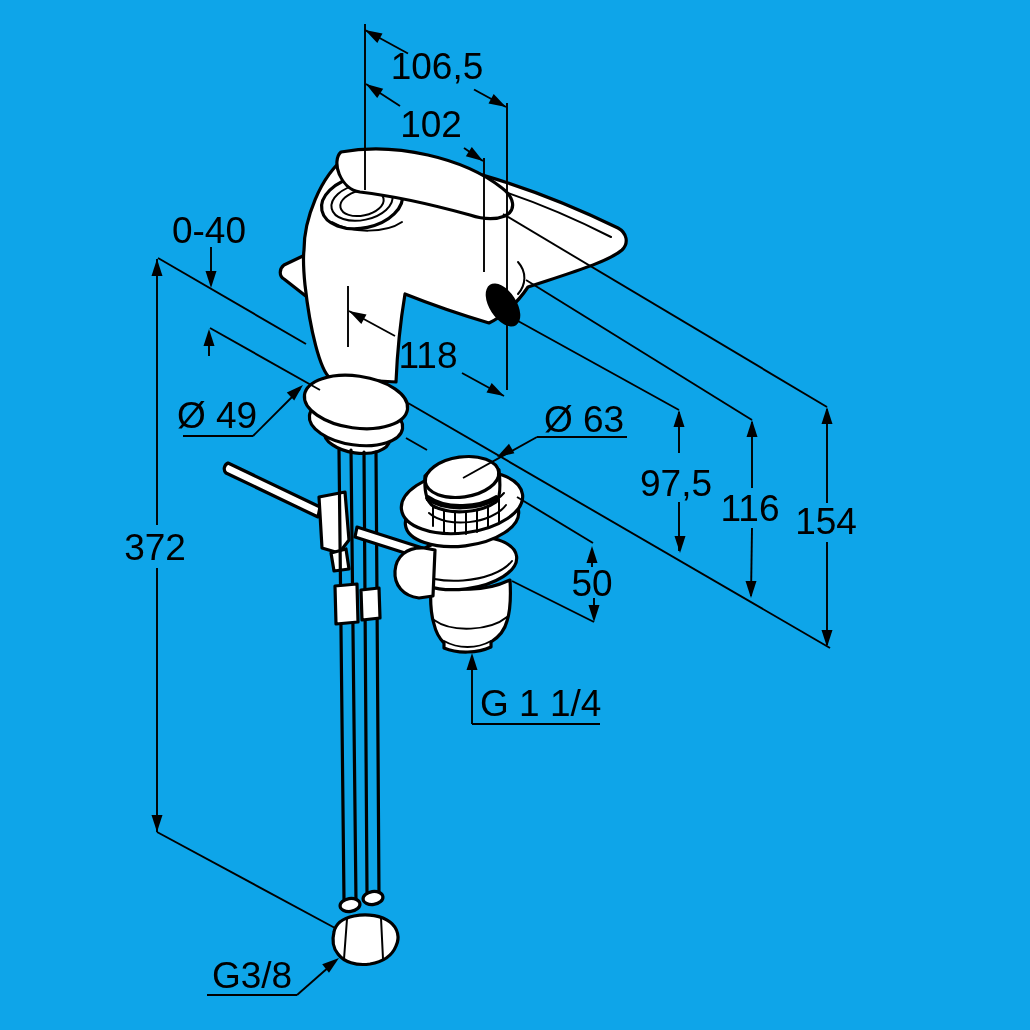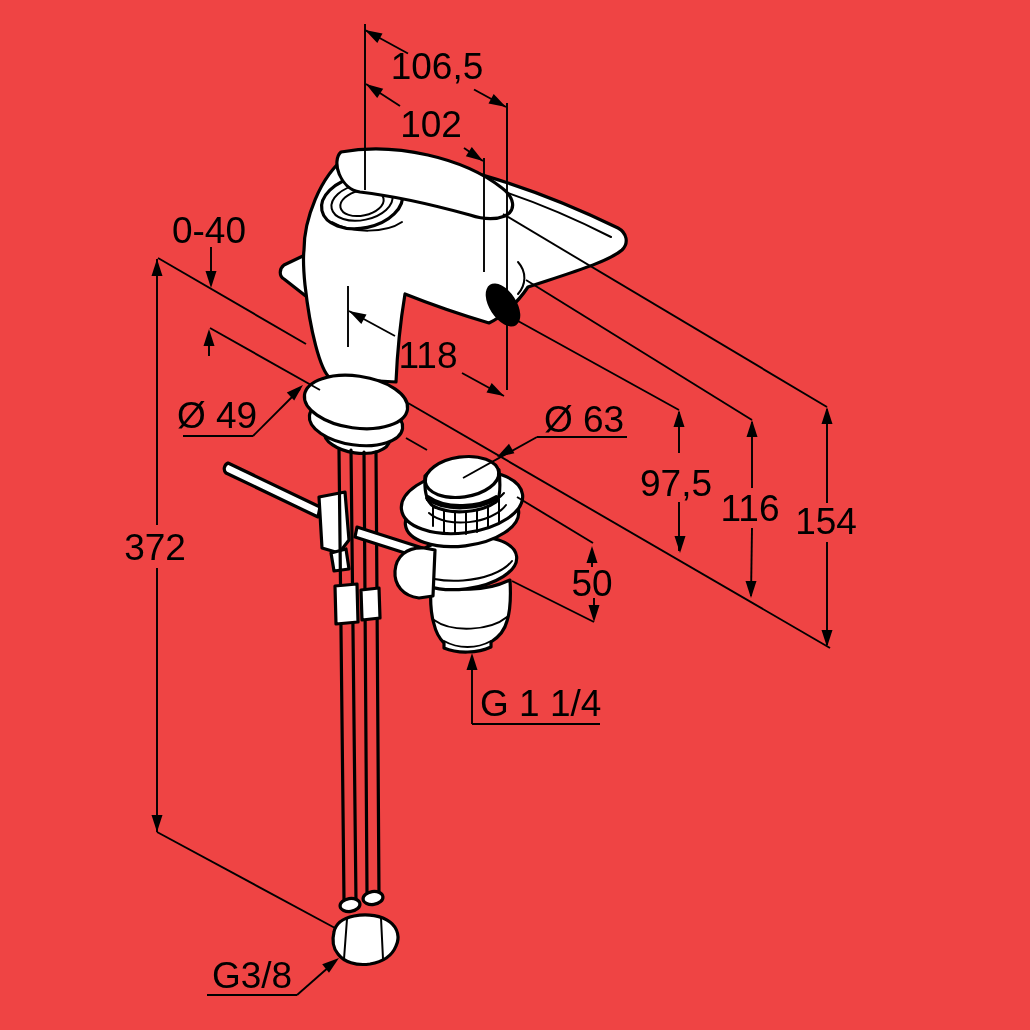--- a/index.html
+++ b/index.html
@@ -1,16 +1,16 @@
 <!DOCTYPE html>
 <html><head>
 <meta charset="utf-8">
 <style>
   html,body{margin:0;padding:0;background:#ffffff;}
-  .stage{position:relative;width:1030px;height:1030px;background:#ef4444;overflow:hidden;}
+  .stage{position:relative;width:1030px;height:1030px;background:#0ea5e9;overflow:hidden;}
   svg{display:block;}
   .art{stroke:#000;stroke-width:3.2;fill:none;stroke-linecap:round;stroke-linejoin:round;}
   .artf{stroke:#000;stroke-width:3.2;fill:#fff;stroke-linecap:round;stroke-linejoin:round;}
   .artthin{stroke:#000;stroke-width:2;fill:none;stroke-linecap:round;}
   .dim{stroke:#000;stroke-width:1.9;fill:none;stroke-linecap:butt;}
   .ah{fill:#000;stroke:none;}
   .solid{fill:#000;stroke:none;}
   text{font-family:"Liberation Sans","DejaVu Sans",sans-serif;font-size:37px;fill:#000;}
 </style>
 </head>

